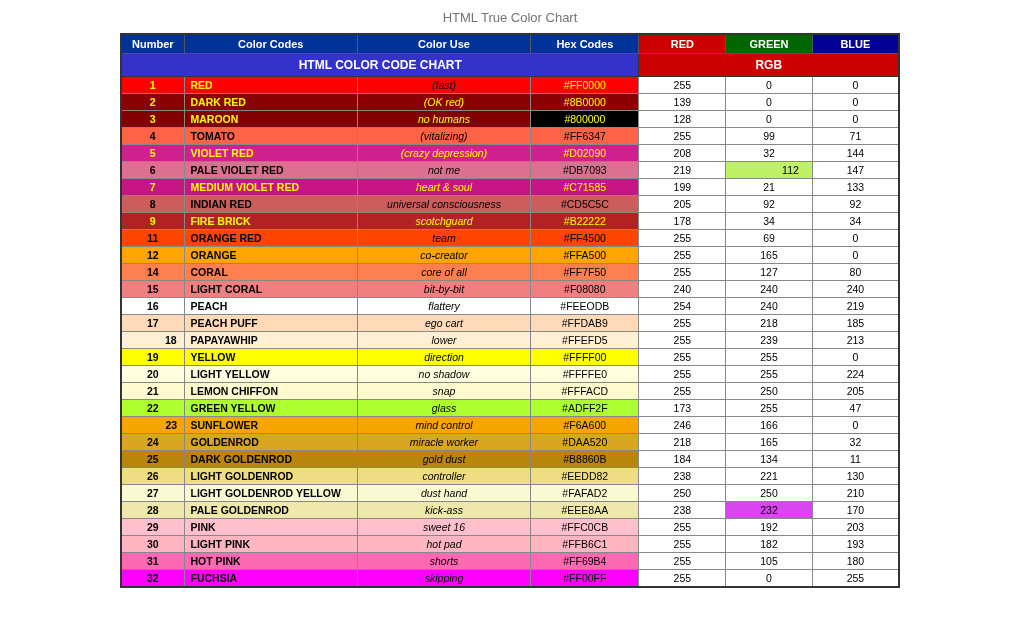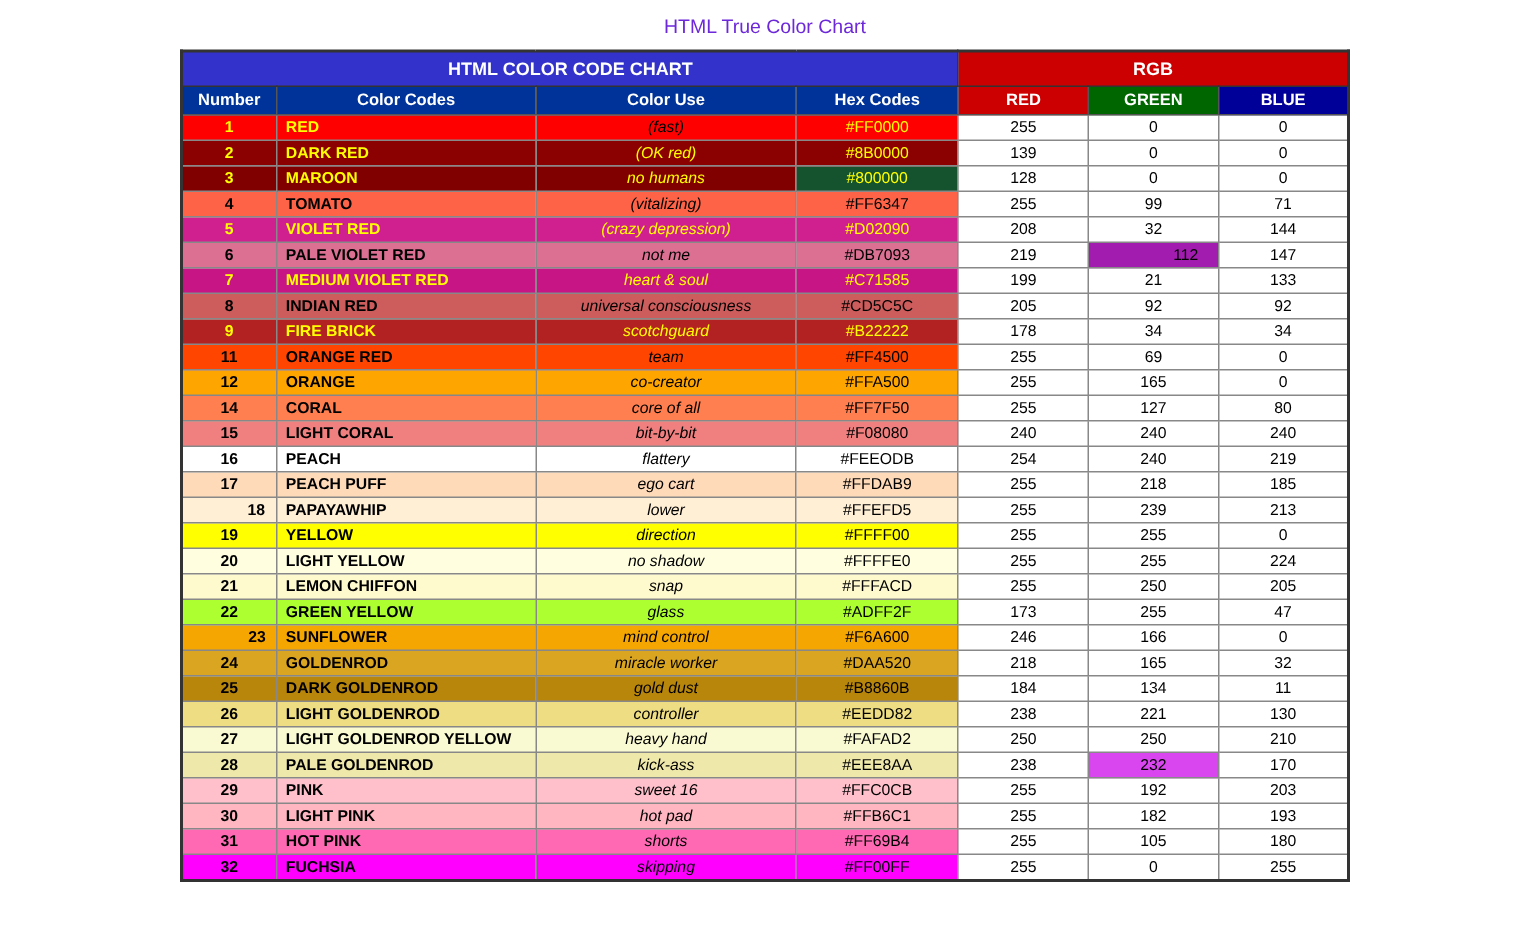--- a/index.html
+++ b/index.html
@@ -10,21 +10,21 @@
       display: flex;
       flex-direction: column;
       align-items: center;
       padding: 10px;
       width: 1020px;
       min-height: 619px;
     }
     .page-title {
       font-size: 13px;
       margin-bottom: 8px;
-      color: #6d28d9;
+      color: #737373;
     }
     .main-table {
       border-collapse: collapse;
       border: 2px solid #333;
       width: 780px;
     }
     .section-header {
       text-align: center;
       font-weight: bold;
       font-size: 12px;
@@ -69,32 +69,32 @@
     }
   </style>
 </head>
 <body>
 
 <p class="page-title">HTML True Color Chart</p>
 
 <table class="main-table">
   <thead>
     <tr>
-      <th colspan="4" class="section-header left">HTML COLOR CODE CHART</th>
-      <th colspan="3" class="section-header right">RGB</th>
-    </tr>
-    <tr>
       <th class="col-header number">Number</th>
       <th class="col-header color-codes">Color Codes</th>
       <th class="col-header color-use">Color Use</th>
       <th class="col-header hex-codes">Hex Codes</th>
       <th class="col-header red">RED</th>
       <th class="col-header green">GREEN</th>
       <th class="col-header blue">BLUE</th>
     </tr>
+    <tr>
+      <th colspan="4" class="section-header left">HTML COLOR CODE CHART</th>
+      <th colspan="3" class="section-header right">RGB</th>
+    </tr>
   </thead>
   <tbody id="table-body">
   <tr>
         <td style="background-color: rgb(255, 0, 0); color: rgb(255, 255, 0); font-weight: bold; text-align: center;">1</td>
         <td class="color-name" style="background-color: rgb(255, 0, 0); color: rgb(255, 255, 0);">RED</td>
         <td class="color-use" style="background-color: rgb(255, 0, 0); color: black;">(fast)</td>
         <td style="background-color: rgb(255, 0, 0); color: rgb(255, 255, 0);">#FF0000</td>
         <td style="background-color: white; color: black;">255</td>
         <td style="background-color: white; color: black;">0</td>
         <td style="background-color: white; color: black;">0</td>
@@ -105,21 +105,21 @@
         <td class="color-use" style="background-color: rgb(139, 0, 0); color: rgb(255, 255, 0);">(OK red)</td>
         <td style="background-color: rgb(139, 0, 0); color: rgb(255, 255, 0);">#8B0000</td>
         <td style="background-color: white; color: black;">139</td>
         <td style="background-color: white; color: black;">0</td>
         <td style="background-color: white; color: black;">0</td>
       </tr>
       <tr>
         <td style="background-color: rgb(128, 0, 0); color: rgb(255, 255, 0); font-weight: bold; text-align: center;">3</td>
         <td class="color-name" style="background-color: rgb(128, 0, 0); color: rgb(255, 255, 0);">MAROON</td>
         <td class="color-use" style="background-color: rgb(128, 0, 0); color: rgb(255, 255, 0);">no humans</td>
-        <td style="background-color: #14532d; color: rgb(255, 255, 0);">#800000</td>
+        <td style="background-color: #000000; color: rgb(255, 255, 0);">#800000</td>
         <td style="background-color: white; color: black;">128</td>
         <td style="background-color: white; color: black;">0</td>
         <td style="background-color: white; color: black;">0</td>
       </tr>
       <tr>
         <td style="background-color: rgb(255, 99, 71); color: black; font-weight: bold; text-align: center;">4</td>
         <td class="color-name" style="background-color: rgb(255, 99, 71); color: black;">TOMATO</td>
         <td class="color-use" style="background-color: rgb(255, 99, 71); color: black;">(vitalizing)</td>
         <td style="background-color: rgb(255, 99, 71); color: black;">#FF6347</td>
         <td style="background-color: white; color: black;">255</td>
@@ -134,21 +134,21 @@
         <td style="background-color: white; color: black;">208</td>
         <td style="background-color: white; color: black;">32</td>
         <td style="background-color: white; color: black;">144</td>
       </tr>
       <tr>
         <td style="background-color: rgb(219, 112, 147); color: black; font-weight: bold; text-align: center;">6</td>
         <td class="color-name" style="background-color: rgb(219, 112, 147); color: black;">PALE VIOLET RED</td>
         <td class="color-use" style="background-color: rgb(219, 112, 147); color: black;">not me</td>
         <td style="background-color: rgb(219, 112, 147); color: black;">#DB7093</td>
         <td style="background-color: white; color: black;">219</td>
-        <td style="background-color: #a21caf; color: black; padding-left: 47px;">112</td>
+        <td style="background-color: #bef264; color: black; padding-left: 47px;">112</td>
         <td style="background-color: white; color: black;">147</td>
       </tr>
       <tr>
         <td style="background-color: rgb(199, 21, 133); color: rgb(255, 255, 0); font-weight: bold; text-align: center;">7</td>
         <td class="color-name" style="background-color: rgb(199, 21, 133); color: rgb(255, 255, 0);">MEDIUM VIOLET RED</td>
         <td class="color-use" style="background-color: rgb(199, 21, 133); color: rgb(255, 255, 0);">heart &amp; soul</td>
         <td style="background-color: rgb(199, 21, 133); color: rgb(255, 255, 0);">#C71585</td>
         <td style="background-color: white; color: black;">199</td>
         <td style="background-color: white; color: black;">21</td>
         <td style="background-color: white; color: black;">133</td>
@@ -302,21 +302,21 @@
         <td class="color-name" style="background-color: rgb(238, 221, 130); color: black;">LIGHT GOLDENROD</td>
         <td class="color-use" style="background-color: rgb(238, 221, 130); color: black;">controller</td>
         <td style="background-color: rgb(238, 221, 130); color: black;">#EEDD82</td>
         <td style="background-color: white; color: black;">238</td>
         <td style="background-color: white; color: black;">221</td>
         <td style="background-color: white; color: black;">130</td>
       </tr>
       <tr>
         <td style="background-color: rgb(250, 250, 210); color: black; font-weight: bold; text-align: center;">27</td>
         <td class="color-name" style="background-color: rgb(250, 250, 210); color: black;">LIGHT GOLDENROD YELLOW</td>
-        <td class="color-use" style="background-color: rgb(250, 250, 210); color: black;">heavy hand</td>
+        <td class="color-use" style="background-color: rgb(250, 250, 210); color: black;">dust hand</td>
         <td style="background-color: rgb(250, 250, 210); color: black;">#FAFAD2</td>
         <td style="background-color: white; color: black;">250</td>
         <td style="background-color: white; color: black;">250</td>
         <td style="background-color: white; color: black;">210</td>
       </tr>
       <tr>
         <td style="background-color: rgb(238, 232, 170); color: black; font-weight: bold; text-align: center;">28</td>
         <td class="color-name" style="background-color: rgb(238, 232, 170); color: black;">PALE GOLDENROD</td>
         <td class="color-use" style="background-color: rgb(238, 232, 170); color: black;">kick-ass</td>
         <td style="background-color: rgb(238, 232, 170); color: black;">#EEE8AA</td>

